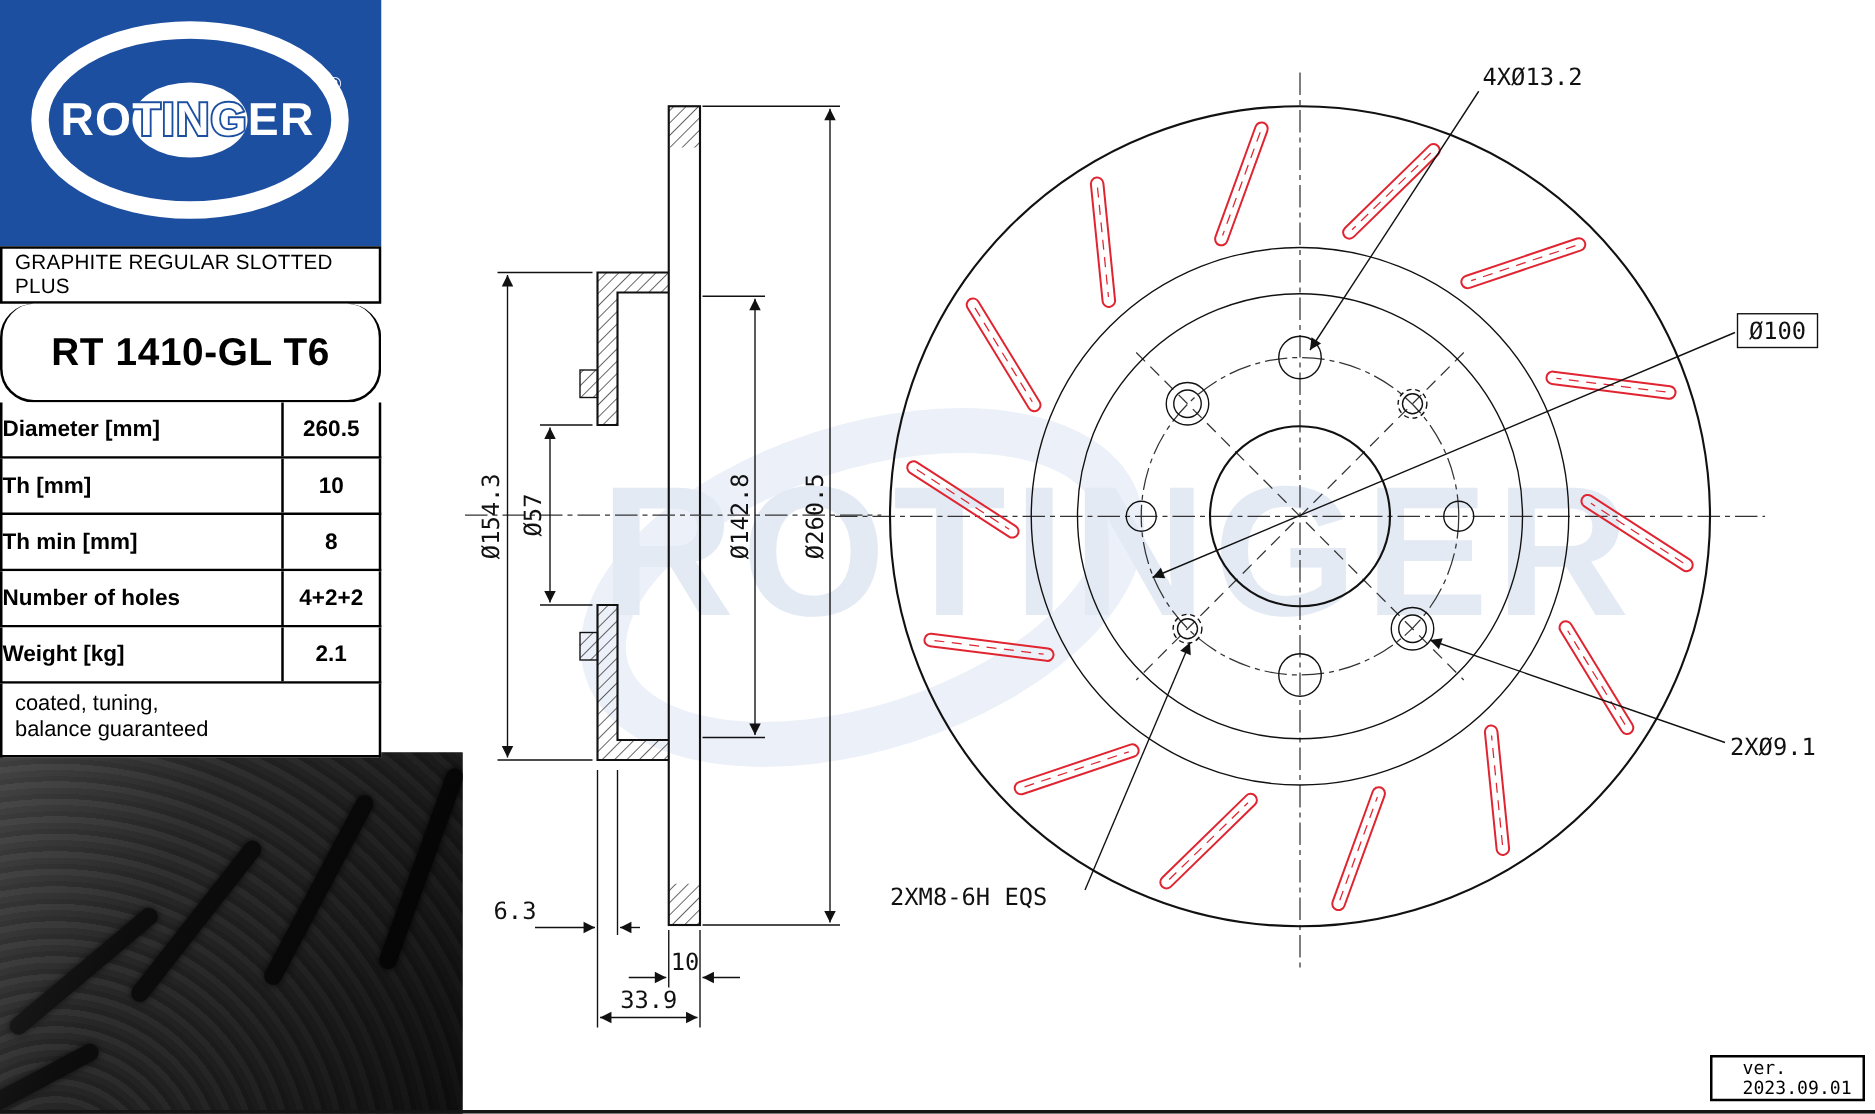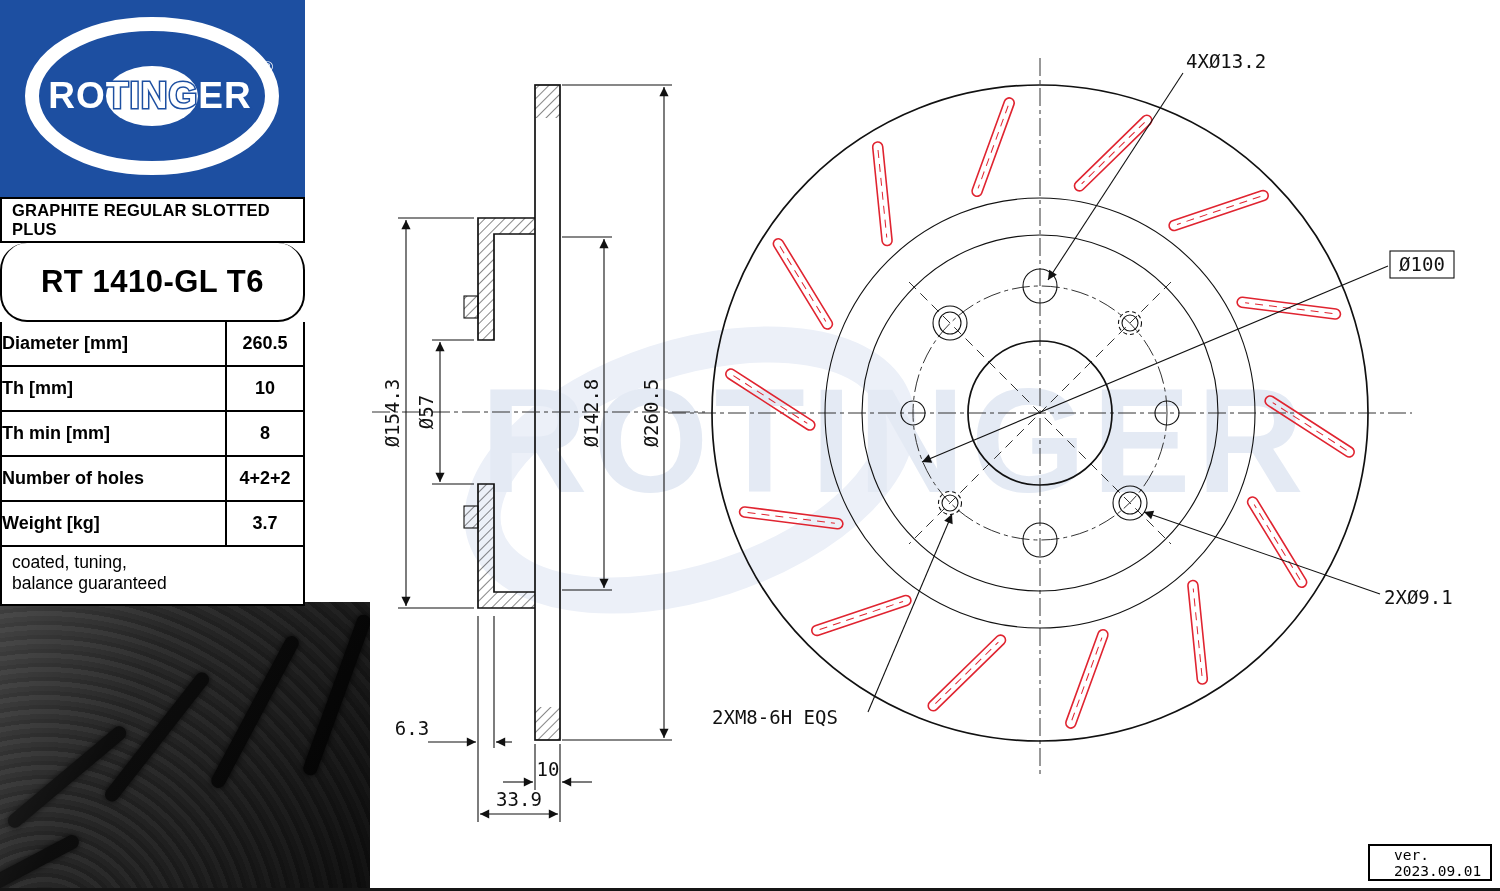--- a/index.html
+++ b/index.html
@@ -6,21 +6,21 @@
     font-family:"Liberation Sans",sans-serif;overflow:hidden;}
   .stage{position:relative;width:1500px;height:891px;background:#fff;}
 
   svg.drawing{position:absolute;left:0;top:0;}
 
   
   .sidebar{position:absolute;left:0;top:0;width:305px;height:602px;z-index:2;}
   .logo-area{height:197px;background:#1d4fa1;display:flex;align-items:center;justify-content:center;}
   .band{background:#fff;box-sizing:border-box;border:2px solid #000;}
   .band-product{height:46px;border-bottom:2px solid #000;display:flex;align-items:center;
-    padding-left:10px;font-weight:700;font-size:16.5px;letter-spacing:.2px;}
+    padding-left:10px;font-weight:400;font-size:16.5px;letter-spacing:.2px;}
   .band-model{height:79px;border-top:0;display:flex;align-items:center;justify-content:center;
     font-weight:700;font-size:31px;letter-spacing:.5px;border-radius:27px;}
   .spec-row{display:flex;height:45px;background:#fff;box-sizing:border-box;
     border-left:2px solid #000;border-right:2px solid #000;border-bottom:2px solid #000;}
   .spec-label{width:225px;box-sizing:border-box;border-right:2px solid #000;display:flex;
     align-items:center;padding-left:0;font-weight:700;font-size:18px;}
   .spec-value{flex:1;display:flex;align-items:center;justify-content:center;font-weight:700;font-size:18px;}
   .band-notes{height:59px;border-top:0;font-size:17.5px;line-height:21px;padding:5px 0 0 10px;}
 
   
@@ -256,21 +256,21 @@
       <div class="spec-row">
         <div class="spec-label">Th min [mm]</div>
         <div class="spec-value">8</div>
       </div>
       <div class="spec-row">
         <div class="spec-label">Number of holes</div>
         <div class="spec-value">4+2+2</div>
       </div>
       <div class="spec-row">
         <div class="spec-label">Weight [kg]</div>
-        <div class="spec-value">3.7</div>
+        <div class="spec-value">2.1</div>
       </div>
     </div>
 
     <div class="band band-notes">
       <div>coated, tuning,</div>
       <div>balance guaranteed</div>
     </div>
   </aside>
 
   <div class="photo">

